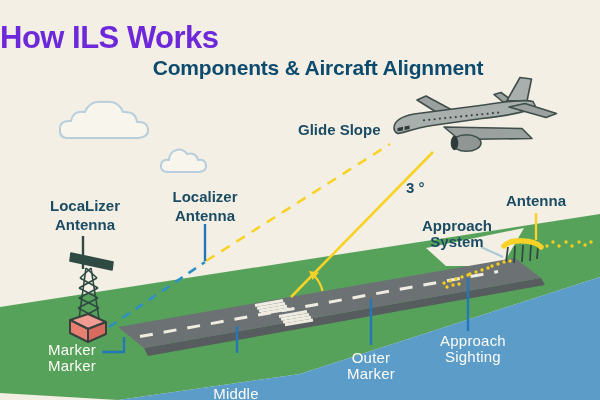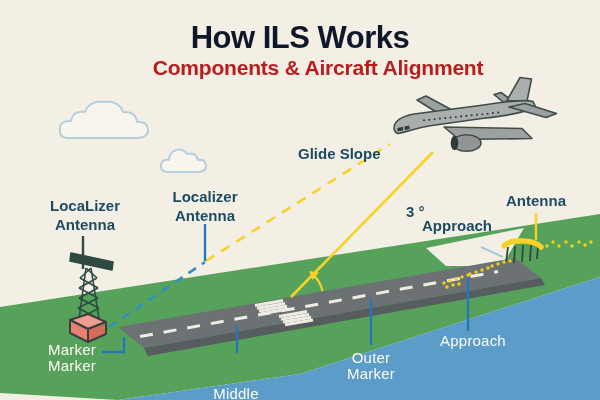--- a/index.html
+++ b/index.html
@@ -1,25 +1,25 @@
 <!DOCTYPE html>
 <html><head>
 <meta charset="utf-8">
 <style>
   html,body{margin:0;padding:0;background:#f3efe4;}
   .stage{position:relative;width:600px;height:400px;overflow:hidden;
          font-family:"Liberation Sans",sans-serif;background:#f3efe4;}
   .stage svg{position:absolute;left:0;top:0;}
   .abs{position:absolute;}
-  .title{left:0;right:0;top:20px;text-align:center;font-size:31px;font-weight:800;
-         color:#0f172a;letter-spacing:-0.5px;}
+  .title{left:0;right:0;top:20px;font-size:31px;font-weight:800;
+         color:#6d28d9;letter-spacing:-0.5px;}
   .subtitle{left:0;right:0;top:56px;text-align:center;font-size:21px;font-weight:600;
-            color:#b91c1c;letter-spacing:-0.2px;margin-left:36px;}
+            color:#0c4a6e;letter-spacing:-0.2px;margin-left:36px;}
   .lbl{color:#1b4c64;font-size:15px;font-weight:700;line-height:19px;text-align:center;}
-  .lbl.single{text-align:left;margin-top:24px;}
+  .lbl.single{text-align:left;}
   .wlbl{color:#fcfbf5;font-size:15px;font-weight:500;line-height:16px;text-align:center;
         letter-spacing:0.2px;}
   .lbl span,.wlbl span{display:block;}
   .als{line-height:15.5px;}
 </style>
 </head>
 <body>
 
 <div class="stage">
 
@@ -184,34 +184,36 @@
 
 <div class="abs lbl" style="left:158px;top:187px;width:94px;">
   <span>Localizer</span>
   <span>Antenna</span>
 </div>
 
 <div class="abs lbl" style="left:494px;top:191px;width:84px;">Antenna</div>
 
 <div class="abs lbl als" style="left:411px;top:218px;width:92px;">
   <span>Approach</span>
+  <span>System</span>
 </div>
 
 <div class="abs wlbl" style="left:30px;top:342px;width:84px;">
   <span>Marker</span>
   <span>Marker</span>
 </div>
 
 <div class="abs wlbl" style="left:194px;top:355px;width:84px;margin-top:31px;">
   <span>Middle</span>
   <span>Marker</span>
 </div>
 
 <div class="abs wlbl" style="left:329px;top:350px;width:84px;">
   <span>Outer</span>
   <span>Marker</span>
 </div>
 
 <div class="abs wlbl" style="left:431px;top:333px;width:84px;">
   <span>Approach</span>
+  <span>Sighting</span>
 </div>
 
 </div>
 
 </body></html>

